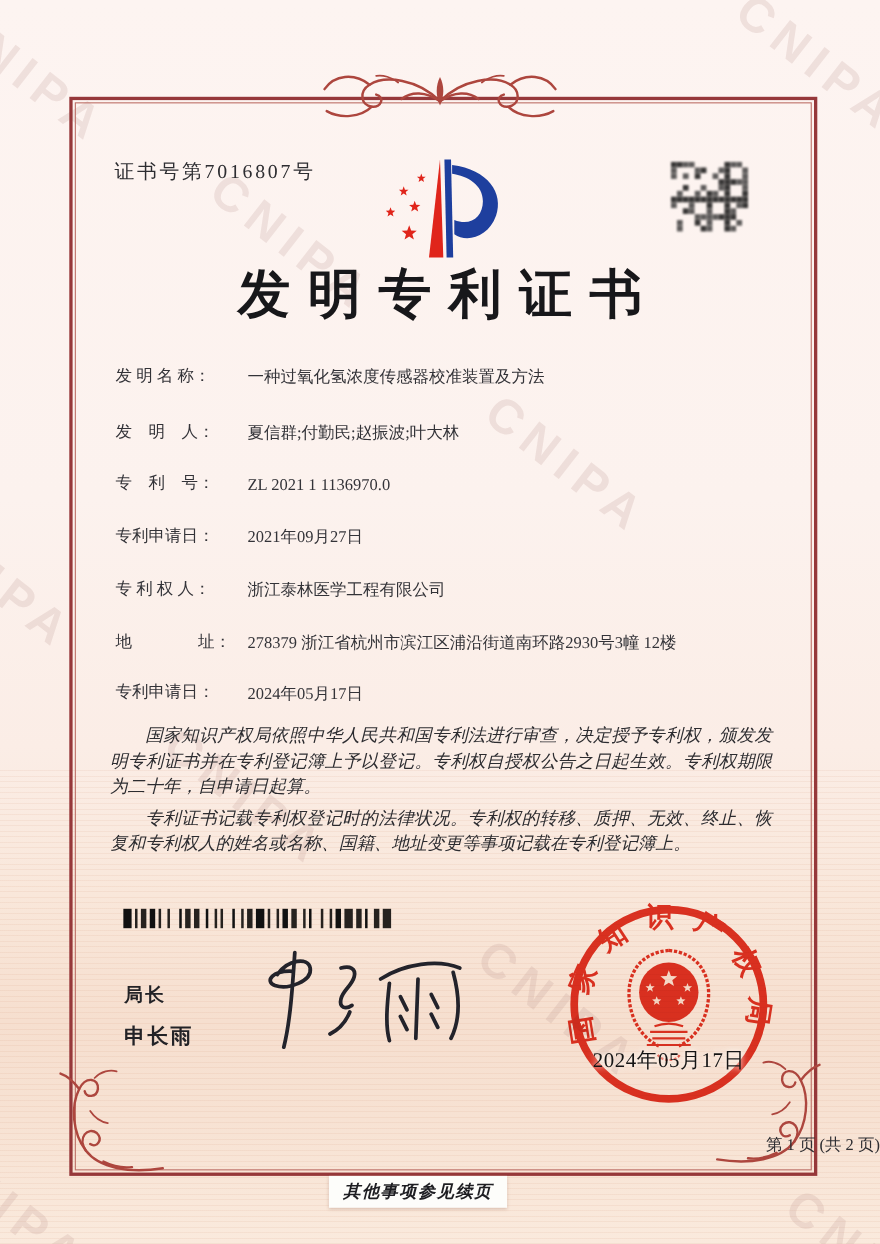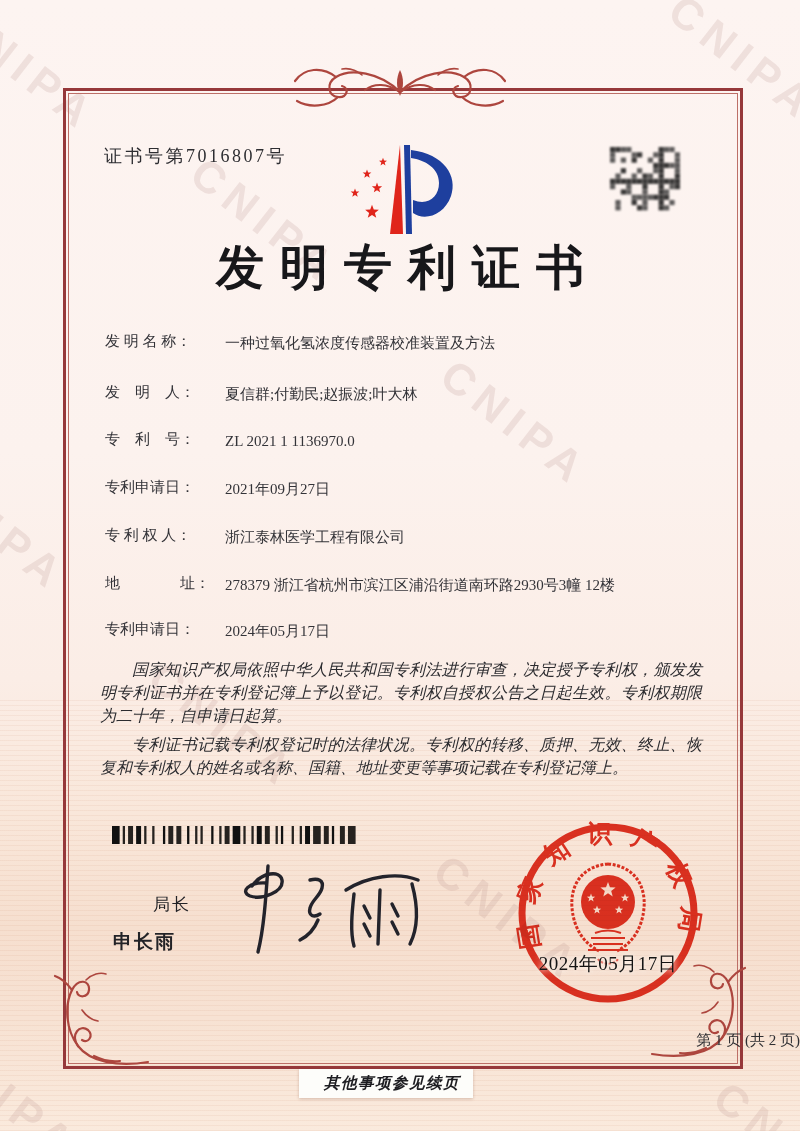--- a/index.html
+++ b/index.html
@@ -25,32 +25,32 @@
   .field-row{position:absolute;left:105px;width:612px;font-size:15px;color:#333338;}
   .field-label{display:inline-block;width:120px;white-space:pre;vertical-align:top;}
   .field-value{display:inline-block;vertical-align:top;max-width:470px;line-height:23px;}
   .pair2{position:absolute;left:293px;top:0;white-space:nowrap;}
   .pair2 .field-label{width:auto;}
   .paras{position:absolute;left:96px;top:658px;width:610px;font-size:16px;line-height:23px;
     font-style:italic;color:#2c2c30;text-align:justify;}
   .paras p{margin:0 4px 6px;text-indent:2em;}
   .barcode{position:absolute;left:112px;top:826px;width:244px;height:18px;}
   .signer-title{position:absolute;left:113px;top:893px;font-family:"Liberation Sans",sans-serif;
-    font-weight:normal;font-size:17px;color:#232327;letter-spacing:2px;margin-left:40px;}
+    font-weight:bold;font-size:17px;color:#232327;letter-spacing:2px;}
   .signer-name{position:absolute;left:113px;top:929px;font-family:"Liberation Sans",sans-serif;
     font-weight:bold;font-size:19px;color:#232327;letter-spacing:2px;}
   .signature{position:absolute;left:222px;top:856px;width:205px;height:105px;}
   .seal{position:absolute;left:513px;top:818px;width:190px;height:190px;mix-blend-mode:multiply;opacity:.95;}
   .seal-date{position:absolute;left:524px;top:951px;width:168px;text-align:center;font-size:19px;
     color:#141414;letter-spacing:.5px;
     text-shadow:0 0 5px rgba(255,250,246,.95),0 0 9px rgba(255,250,246,.85);}
   .page-info{position:absolute;left:0;right:0;top:1031px;text-align:right;font-size:15px;color:#2e2e32;}
   .note-strip{position:absolute;left:299px;top:1069px;width:162px;height:29px;background:#fdfdfa;
     box-shadow:0 1px 3px rgba(120,60,40,.28);display:flex;align-items:center;justify-content:center;
-    font-size:15.5px;font-style:italic;font-weight:bold;letter-spacing:1.5px;color:#1e1e22;padding-left:12px;}
+    font-size:15.5px;font-style:italic;font-weight:bold;letter-spacing:1.5px;color:#1e1e22;}
   .orn-top{position:absolute;left:286px;top:60px;width:228px;height:52px;}
   .orn-corner{position:absolute;width:100px;height:105px;}
   .orn-bl{left:52px;top:968px;}
   .orn-br{left:648px;top:960px;transform:scaleX(-1);}
 </style>
 </head>
 <body>
 
 <div class="page">
 

